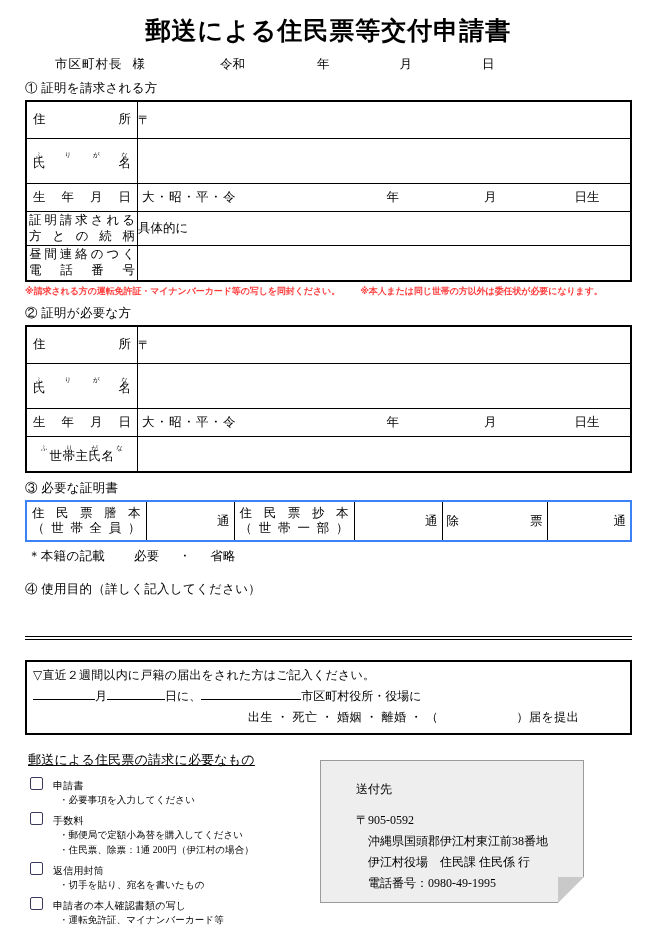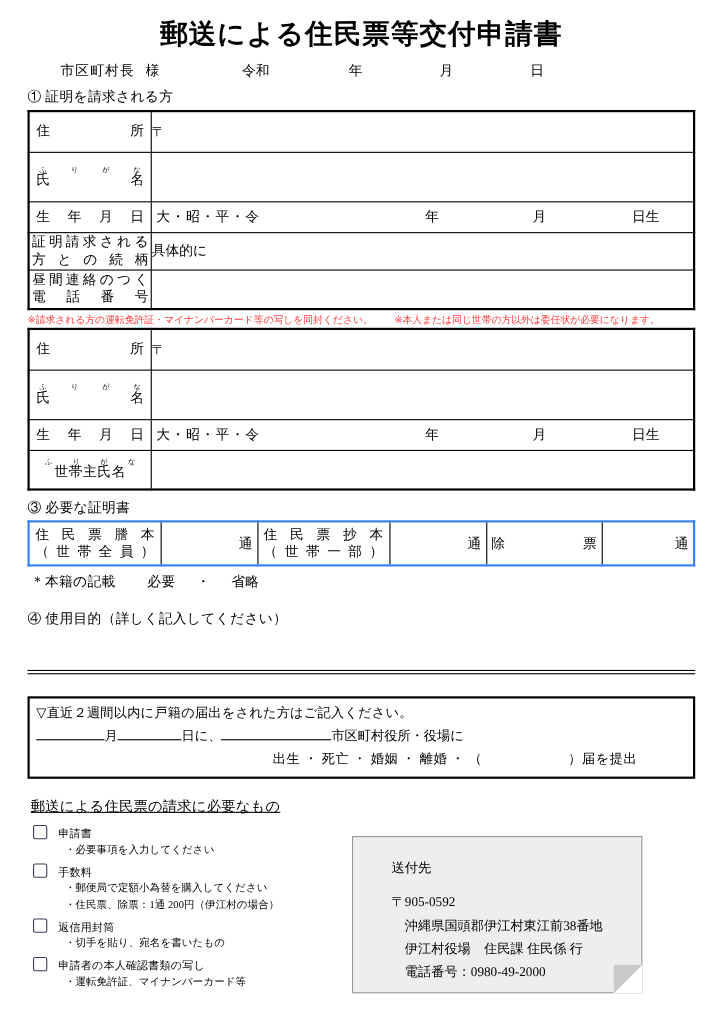--- a/index.html
+++ b/index.html
@@ -137,21 +137,21 @@
   .dob-row .m { margin-left: 85px; }
   .dob-row .d { margin-left: 78px; }
 
   
   .red-note {
     color: #ff3b3b;
     font-size: 9px;
     margin: 3px 0 0 0;
     letter-spacing: -0.1px;
     font-family: "DejaVu Sans", "Liberation Sans", sans-serif;
-    font-weight: normal;
+    font-weight: bold;
   }
   .red-note .gap { display: inline-block; width: 14px; }
 
   
   table.cert {
     width: 100%;
     border-collapse: collapse;
     table-layout: fixed;
     border: 2px solid #3b82f6;
   }
@@ -330,20 +330,21 @@
     </tr>
   </tbody>
     </table>
 
   <div class="red-note">
     <span>※請求される方の運転免許証・マイナンバーカード等の写しを同封ください。</span>
     <span class="gap"></span>
     <span>※本人または同じ世帯の方以外は委任状が必要になります。</span>
   </div>
 
+  <div class="section-head">② 証明が必要な方</div>
   <table class="form">
     <tbody>
         <tr>
       <td class="lbl h-addr">
         <span class="spread4">住所</span>
       </td>
       <td class="val h-addr">
         <span class="postal">〒</span>
       </td>
     </tr>
@@ -474,18 +475,18 @@
       <span class="chk-sub" style="display:block">・運転免許証、マイナンバーカード等</span>
     </span>
   </div>
 
   <div class="sendto">
     <div class="sendto-inner">
       <div class="label">送付先</div>
       <div>〒905-0592</div>
       <div class="addr-indent">沖縄県国頭郡伊江村東江前38番地</div>
       <div class="addr-indent">伊江村役場　住民課 住民係 行</div>
-      <div class="addr-indent">電話番号：0980-49-2000</div>
+      <div class="addr-indent">電話番号：0980-49-1995</div>
     </div>
     <span class="fold"></span>
   </div>
 
 </div>
 
 </body></html>

